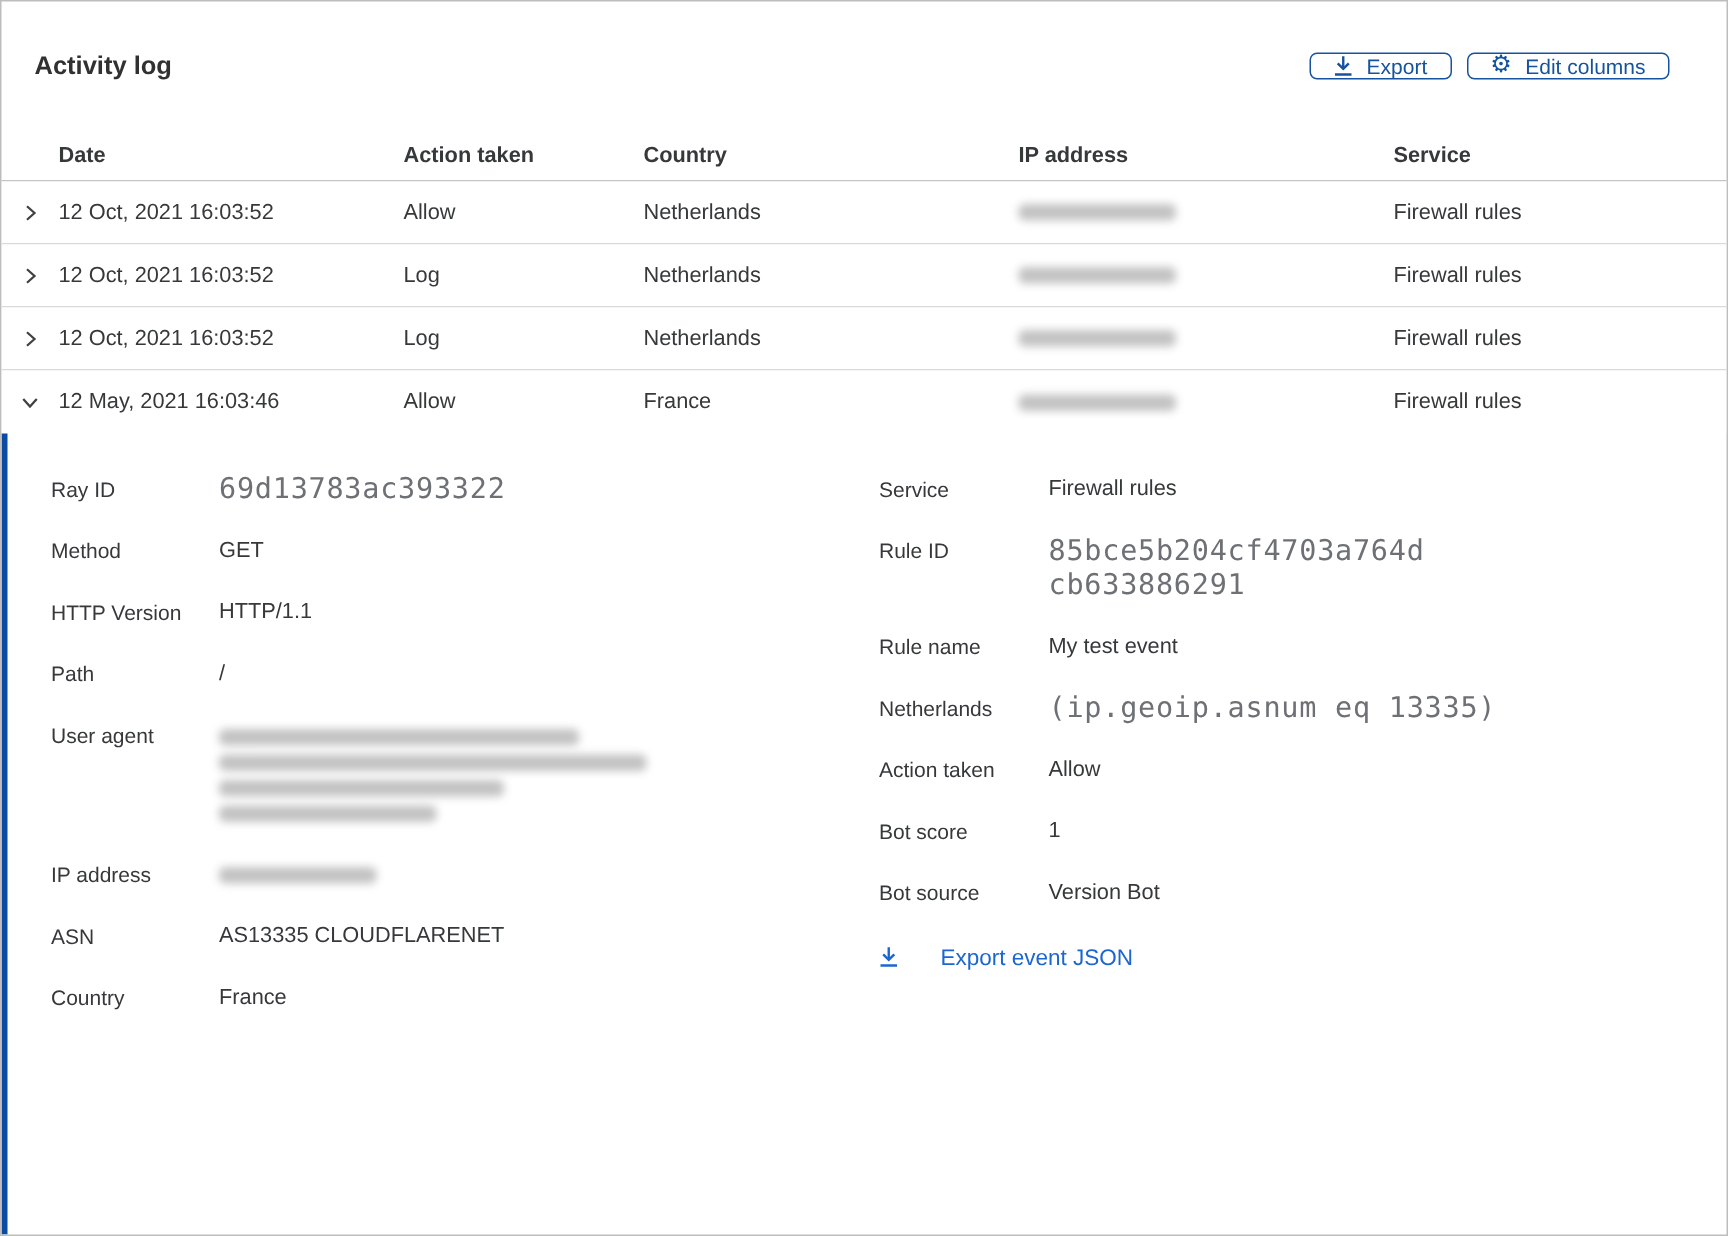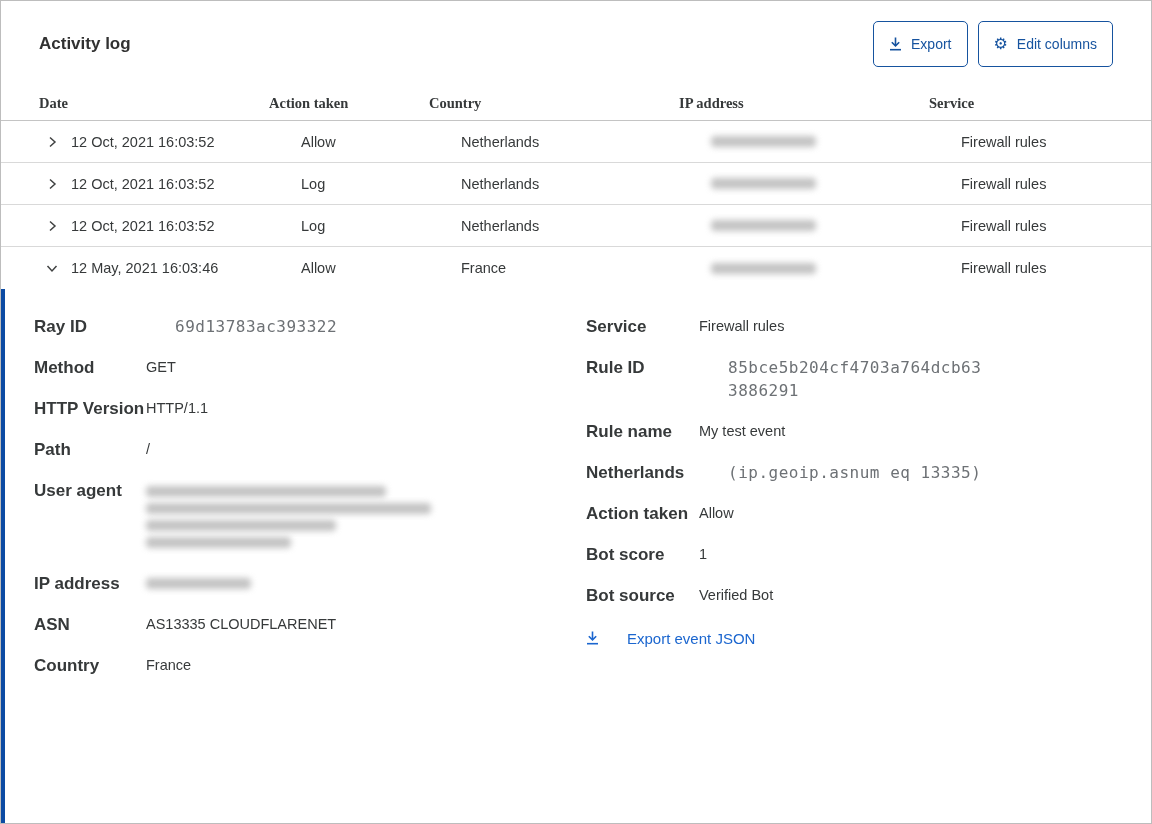--- a/index.html
+++ b/index.html
@@ -18,74 +18,74 @@
   .app{
     width:1152px;height:824px;
     border:1px solid var(--outer-border);
     background:#fff;
     display:flex;flex-direction:column;
     overflow:hidden;
   }
   
   .top-header{
     display:flex;align-items:center;justify-content:space-between;
-    padding:30px 38px 0 38px;height:56px;flex-shrink:0;
+    padding:30px 38px 0 22px;height:56px;flex-shrink:0;
   }
   .page-title{font-size:17px;font-weight:700;color:#313131;}
   .btn-group{display:flex;gap:10px;}
   .btn{
     display:flex;align-items:center;gap:9px;
-    height:46px;padding:0 15px;
+    height:18px;padding:0 15px;
     background:#fff;border:1px solid var(--button-blue);border-radius:5px;
     color:var(--button-blue);font-size:14px;font-family:"Liberation Sans",sans-serif;
     cursor:pointer;
   }
   .btn svg{display:block;}
   .gear-glyph{font-size:16px;line-height:1;}
   
   .grid-row{
     display:grid;
     grid-template-columns:38px 230px 160px 250px 250px 1fr;
     align-items:center;
   }
   .col-header{
     margin-top:30px;height:34px;flex-shrink:0;
     border-bottom:1px solid var(--header-border);
-    font-size:14.5px;font-weight:600;color:var(--text);font-family:Liberation Serif, serif;
+    font-size:14.5px;font-weight:600;color:var(--text);
   }
   .data-row{
     height:42px;flex-shrink:0;
     border-bottom:1px solid var(--row-border);
     font-size:14.5px;color:var(--text);
-    cursor:pointer;background:#fff;padding-left:32px;
+    cursor:pointer;background:#fff;
   }
   .data-row.expanded{border-bottom:none;}
   .expander{display:flex;justify-content:center;align-items:center;height:100%;}
   .redact{
     background:#a9a9a9;opacity:.7;filter:blur(3px);
     border-radius:4px;height:11px;width:105px;
   }
   
   .detail-panel{
     flex:1;display:flex;align-items:stretch;
     border-left:4px solid var(--bar-blue);
     padding:26px 38px 0 29px;
   }
   .detail-col-left{width:552px;flex-shrink:0;}
   .detail-col-right{flex:1;}
   .field{display:flex;align-items:flex-start;margin-bottom:18px;}
   .field .flabel{
-    font-weight:700;font-size:17px;line-height:23px;flex-shrink:0;color:var(--text);
+    font-weight:400;font-size:14px;line-height:23px;flex-shrink:0;color:var(--text);
   }
   .detail-col-left .flabel{width:112px;}
   .detail-col-right .flabel{width:113px;}
   .fvalue{font-size:14.5px;line-height:23px;color:var(--text);}
   .fvalue.mono{
-    font-family:"DejaVu Sans Mono",monospace;font-size:16px;
-    color:var(--mono-gray);letter-spacing:.5px;margin-left:29px;
+    font-family:"DejaVu Sans Mono",monospace;font-size:19px;
+    color:var(--mono-gray);letter-spacing:.5px;
   }
   .fvalue.wrap30{max-width:262px;word-break:break-all;}
   .fvalue.italic{font-style:italic;}
   .blur-lines .blur-line{
     background:#a9a9a9;opacity:.7;filter:blur(3px);
     border-radius:4px;height:11px;margin:6px 0 6px 0;
   }
   .blur-lines .l1{width:240px;margin-top:7px;}
   .blur-lines .l2{width:285px;}
   .blur-lines .l3{width:190px;}
@@ -255,21 +255,21 @@
       <div class="field">
         <div class="flabel">Action taken</div>
         <div class="fvalue">Allow</div>
       </div>
       <div class="field">
         <div class="flabel">Bot score</div>
         <div class="fvalue">1</div>
       </div>
       <div class="field">
         <div class="flabel">Bot source</div>
-        <div class="fvalue">Verified Bot</div>
+        <div class="fvalue">Version Bot</div>
       </div>
       <div class="export-json">
         <span>
           <svg width="13" height="15" viewBox="0 0 13 15">
               <g stroke="#1b66cf" stroke-width="1.6" fill="none">
                 <path d="M6.5 0.5 V8.5"></path>
                 <path d="M2.8 5.2 L6.5 8.9 L10.2 5.2"></path>
                 <path d="M1 12.7 H12"></path>
               </g>
             </svg>

